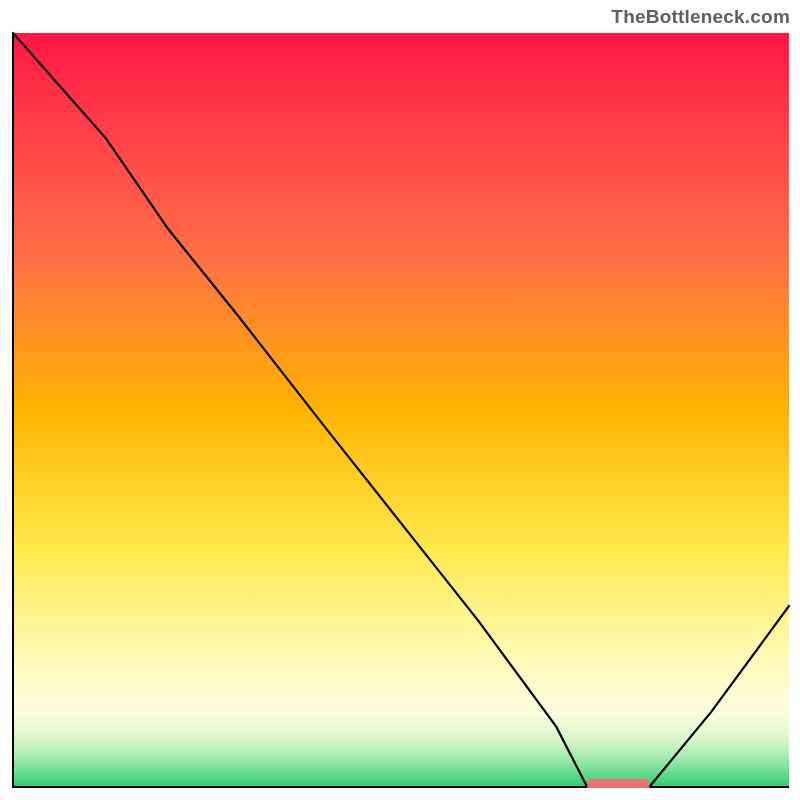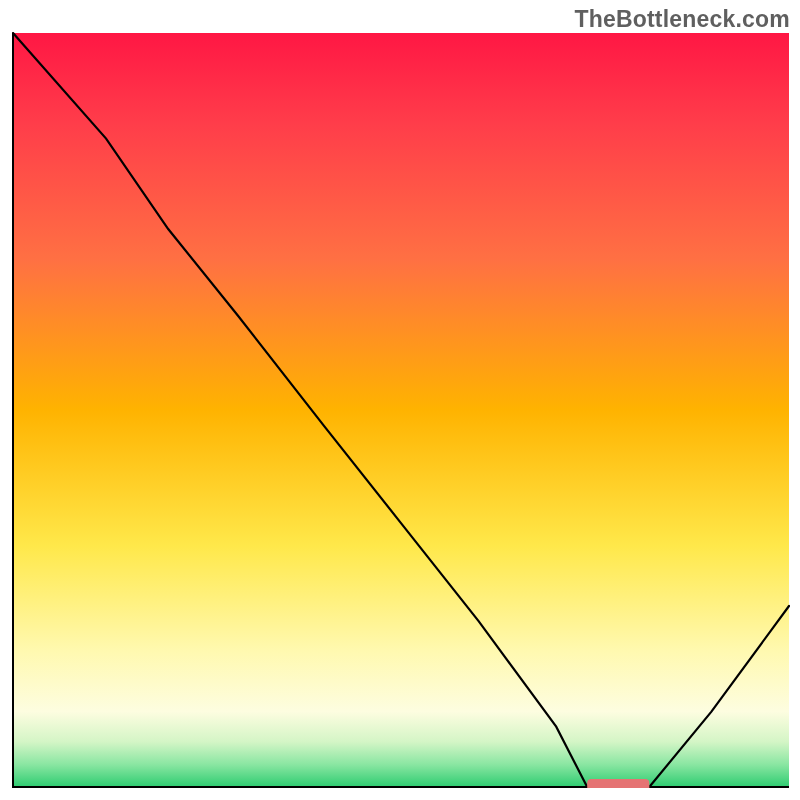--- a/index.html
+++ b/index.html
@@ -13,21 +13,21 @@
   }
   .wrap {
     position: relative;
     width: 800px;
     height: 800px;
   }
   .watermark {
     position: absolute;
     top: 6px;
     right: 10px;
-    font-size: 23px;
+    font-size: 19px;
     font-weight: 600;
     color: #5f5f5f;
     letter-spacing: 0.2px;
   }
   .plot {
     position: absolute;
     left: 12px;
     right: 10px;
     bottom: 12px;
     

